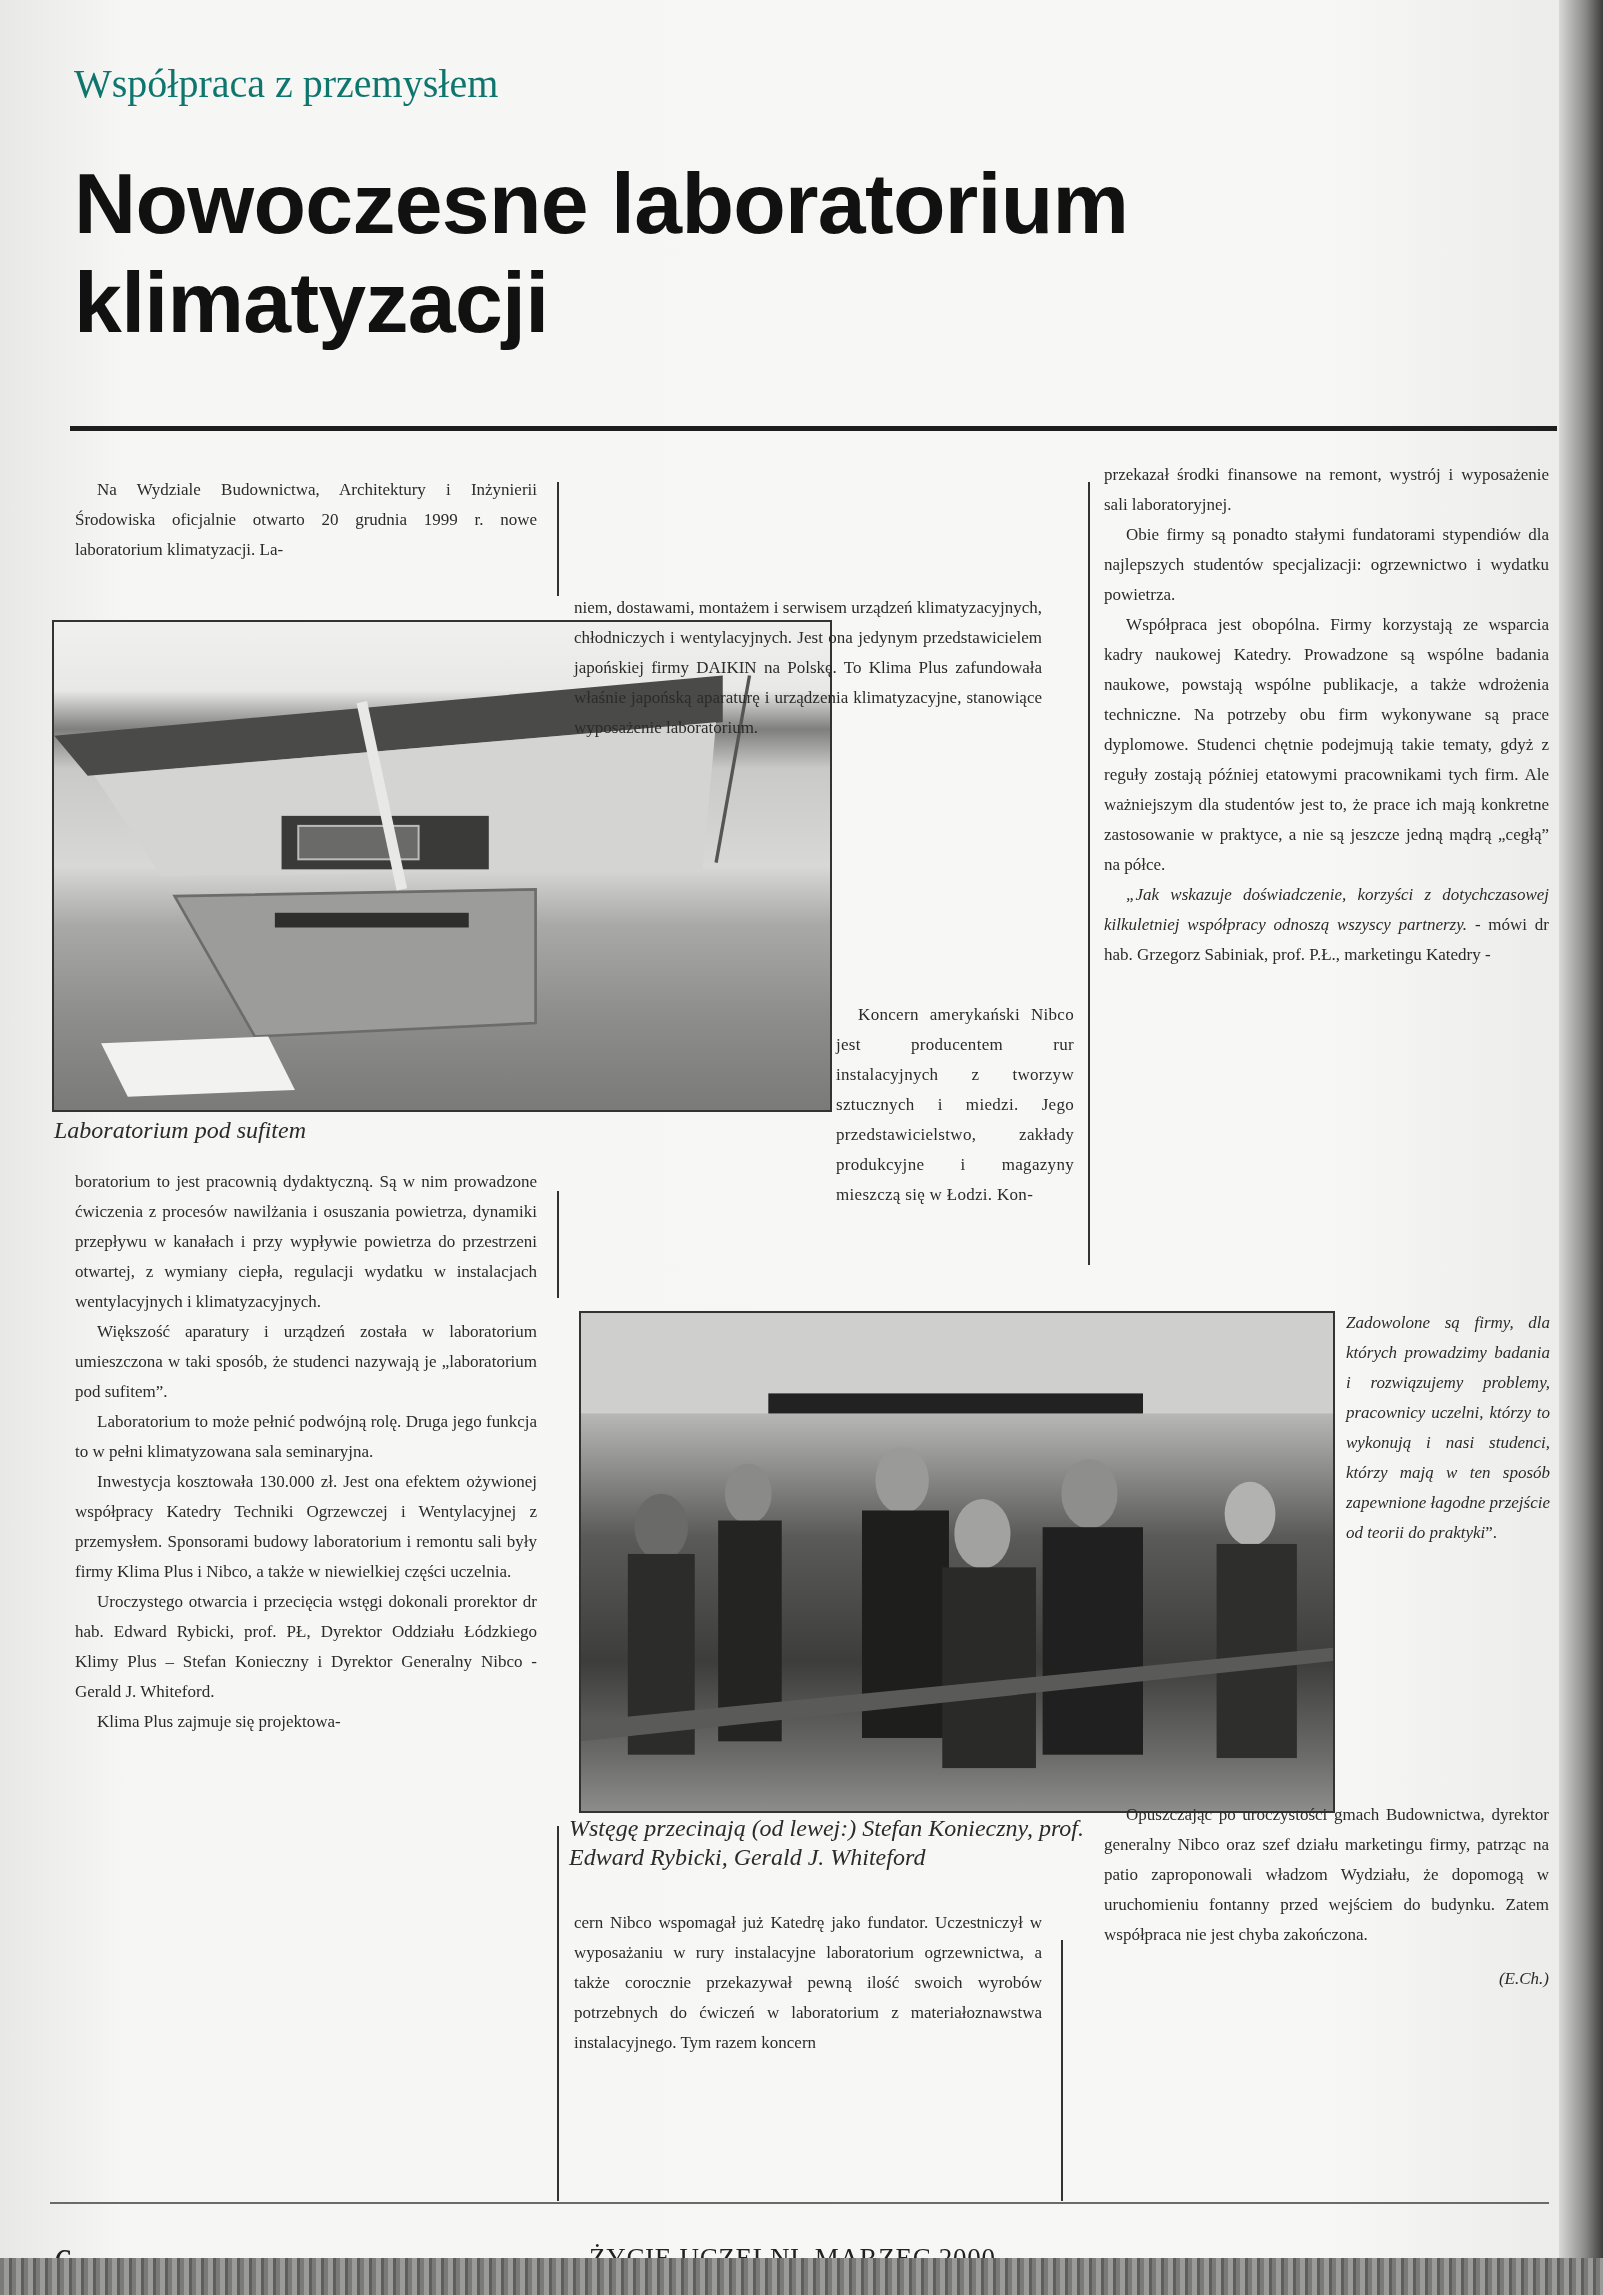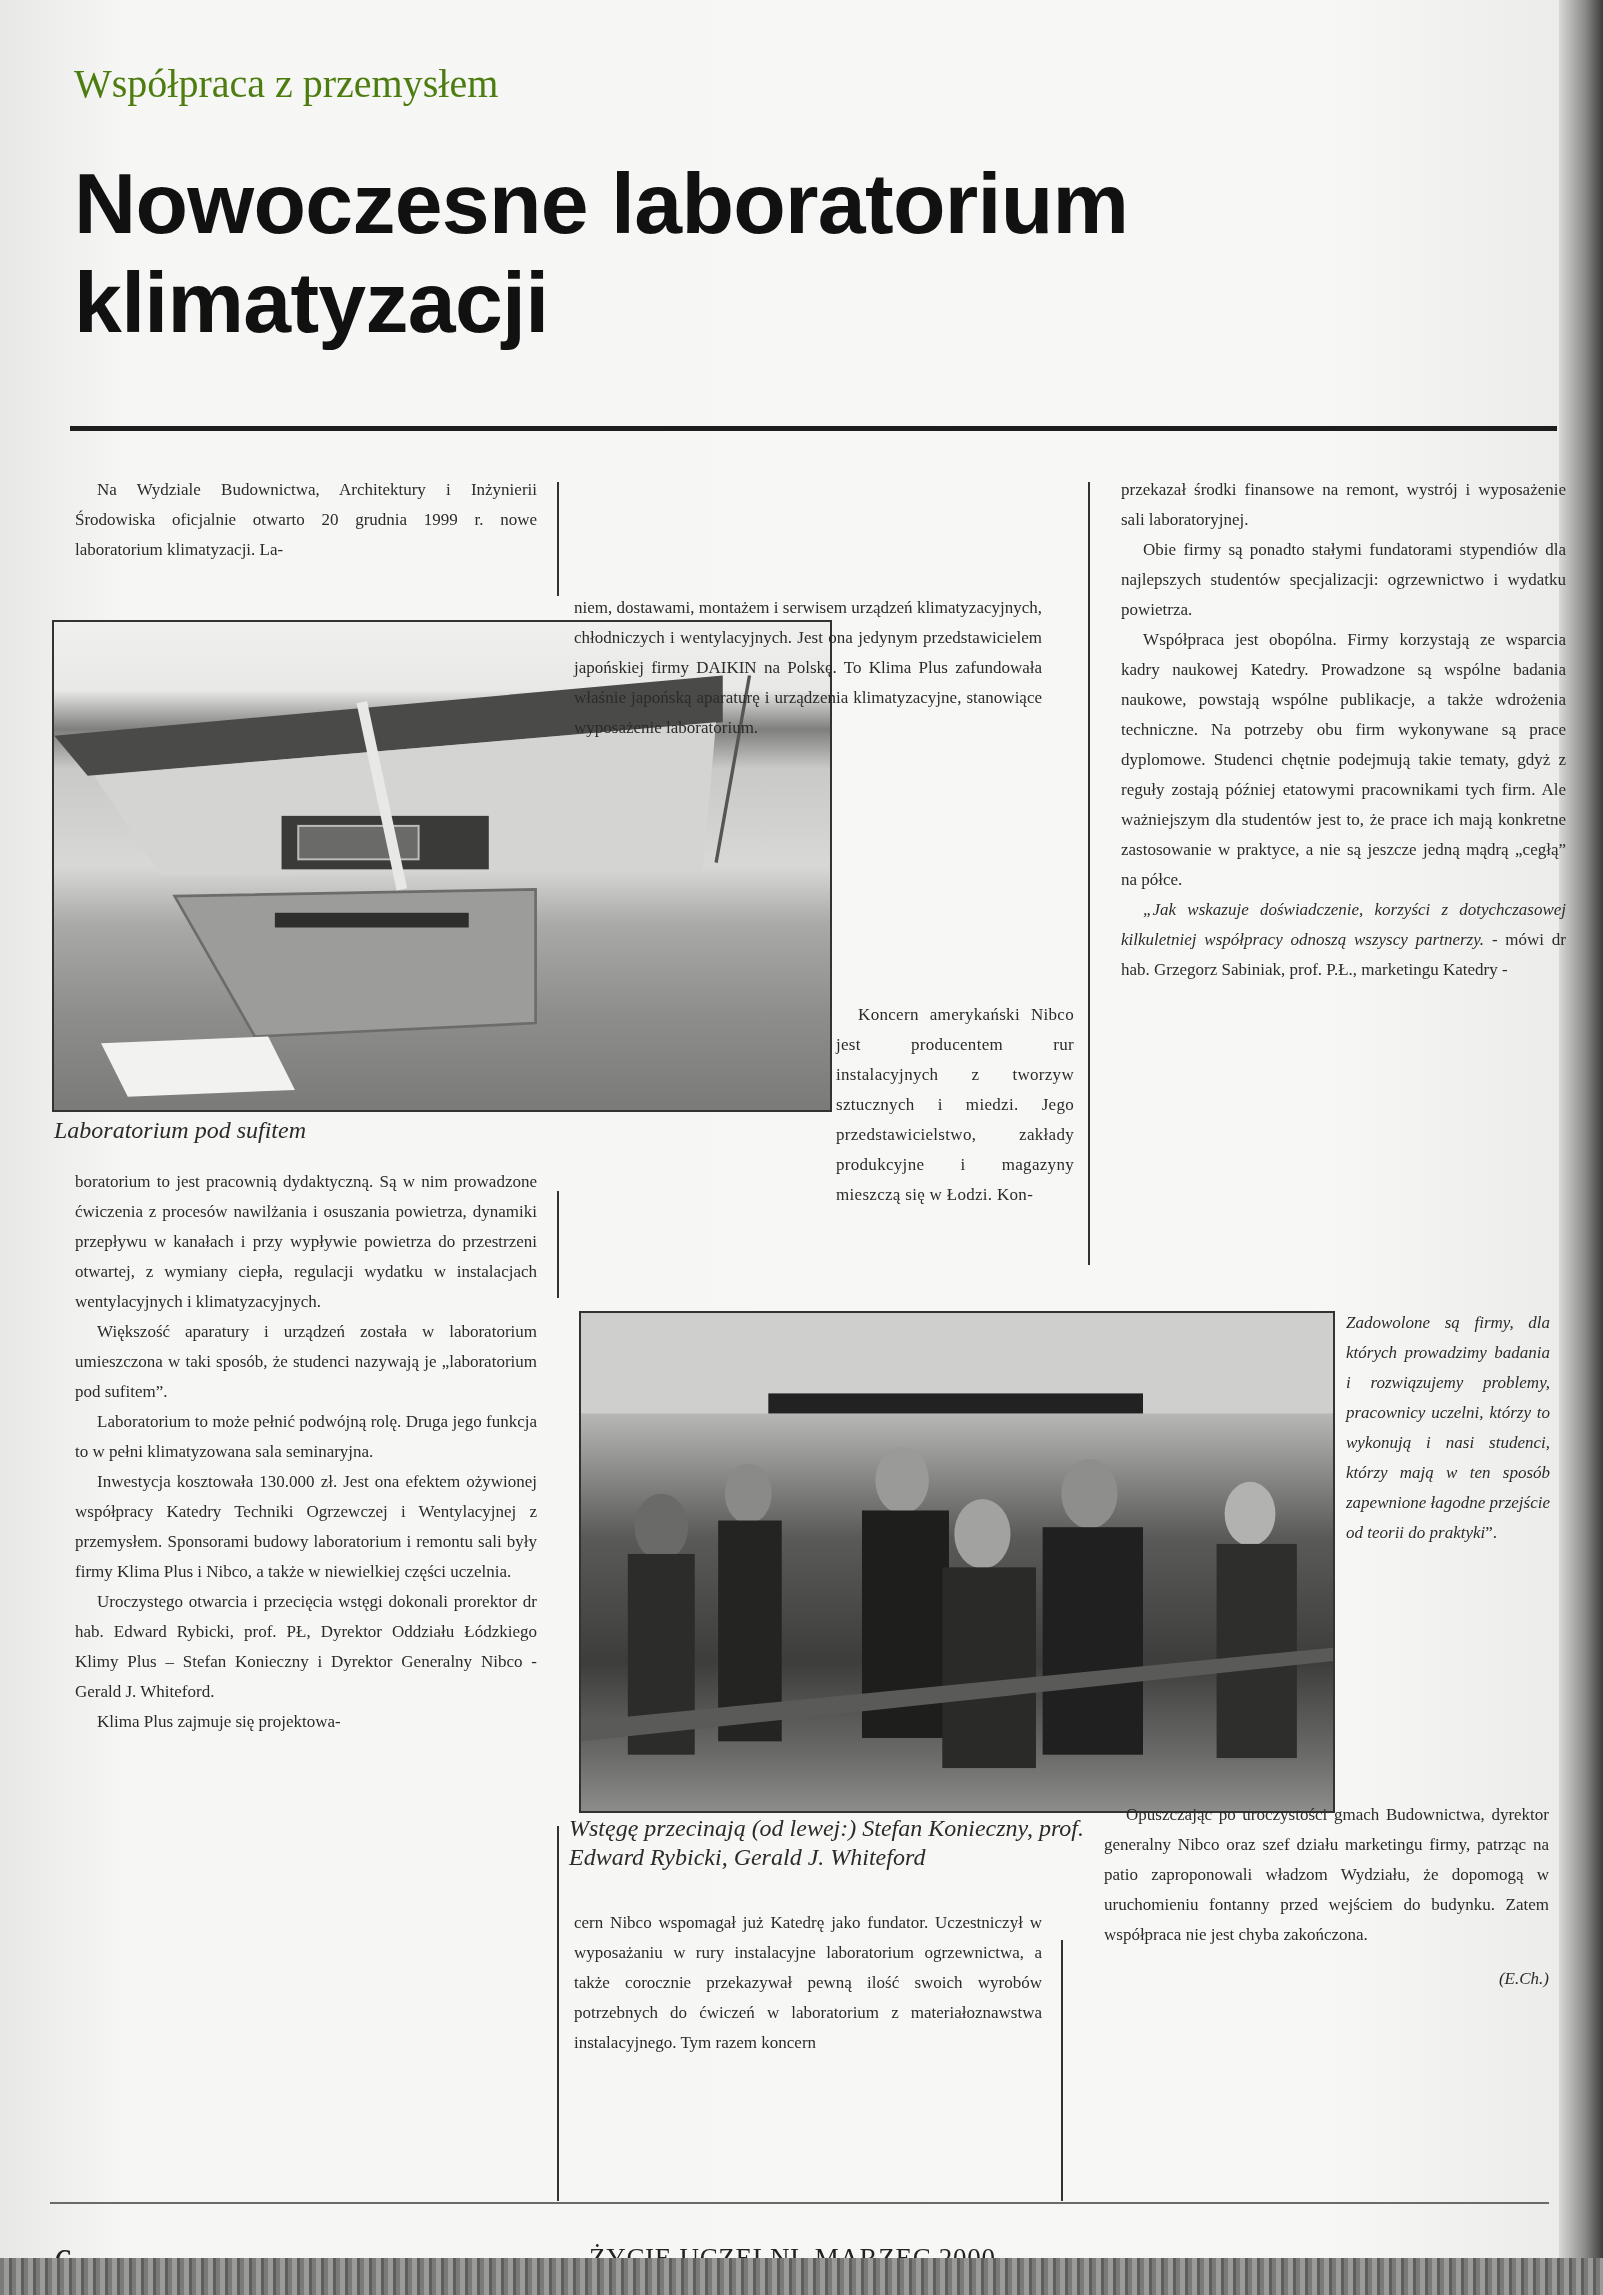--- a/index.html
+++ b/index.html
@@ -16,21 +16,21 @@
   .spine {
     position: absolute; right: 0; top: 0; width: 44px; height: 2295px;
     background: linear-gradient(90deg, #d8d8d6, #8a8a88 60%, #3c3c3c);
   }
   .bottom-strip {
     position: absolute; left: 0; bottom: 0; width: 1603px; height: 37px;
     background: repeating-linear-gradient(90deg, #7a7a78 0 4px, #9a9a98 4px 9.4px, #5e5e5c 9.4px 12px);
   }
   .section {
     position: absolute; left: 74px; top: 60px;
-    font-family: "Liberation Serif", serif; font-size: 40px; color: #4d7c0f;
+    font-family: "Liberation Serif", serif; font-size: 40px; color: #0f766e;
   }
   .headline {
     position: absolute; left: 74px; top: 154px; width: 1070px;
     font-family: "Liberation Sans", sans-serif; font-weight: bold;
     font-size: 86px; line-height: 99px; color: #111; letter-spacing: -0.7px;
   }
   .rule-top {
     position: absolute; left: 70px; top: 426px; width: 1487px; height: 5.4px; background: #1e1e1e;
   }
   .col {
@@ -151,21 +151,21 @@
   .col2 { shape-outside: none; }
   .col2 p:first-of-type { }
 </style>
 <div class="col col2" style="top:1000px; left:836px; width:238px;">
   <p style="letter-spacing:0.3px;"><span>Koncern amerykański Nibco jest producentem rur instalacyjnych z tworzyw sztucznych i miedzi. Jego przedstawicielstwo, zakłady produkcyjne i magazyny mieszczą się w Łodzi. Kon-</span></p>
 </div>
 <div class="col col2" style="top:1908px;">
   <p class="noindent">cern Nibco wspomagał już Katedrę jako fundator. Uczestniczył w wyposażaniu w rury instalacyjne laboratorium ogrzewnictwa, a także corocznie przekazywał pewną ilość swoich wyrobów potrzebnych do ćwiczeń w laboratorium z materiałoznawstwa instalacyjnego. Tym razem koncern</p>
 </div>
 
-<div class="col col3" style="top:475px;margin-left:17px;">
+<div class="col col3" style="top:460px;">
   <p class="noindent">przekazał środki finansowe na remont, wystrój i wyposażenie sali laboratoryjnej.</p>
   <p>Obie firmy są ponadto stałymi fundatorami stypendiów dla najlepszych studentów specjalizacji: ogrzewnictwo i wydatku powietrza.</p>
   <p>Współpraca jest obopólna. Firmy korzystają ze wsparcia kadry naukowej Katedry. Prowadzone są wspólne badania naukowe, powstają wspólne publikacje, a także wdrożenia techniczne. Na potrzeby obu firm wykonywane są prace dyplomowe. Studenci chętnie podejmują takie tematy, gdyż z reguły zostają później etatowymi pracownikami tych firm. Ale ważniejszym dla studentów jest to, że prace ich mają konkretne zastosowanie w praktyce, a nie są jeszcze jedną mądrą „cegłą” na półce.</p>
   <p>
     <span class="it">„Jak wskazuje doświadczenie, korzyści z dotychczasowej kilkuletniej współpracy odnoszą wszyscy partnerzy.</span><span> - mówi dr hab. Grzegorz Sabiniak, prof. P.Ł., marketingu Katedry - </span>
   </p>
 </div>
 <div class="col col3" style="top:1308px; left:1346px; width:204px;">
   <p class="noindent">
     <span class="it">Zadowolone są firmy, dla których prowadzimy badania i rozwiązujemy problemy, pracownicy uczelni, którzy to wykonują i nasi studenci, którzy mają w ten sposób zapewnione łagodne przejście od teorii do praktyki</span><span>”.</span>

